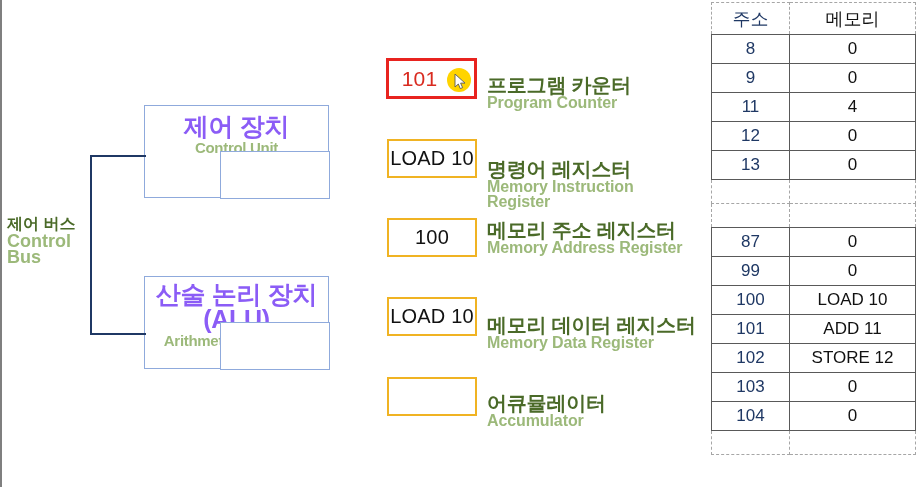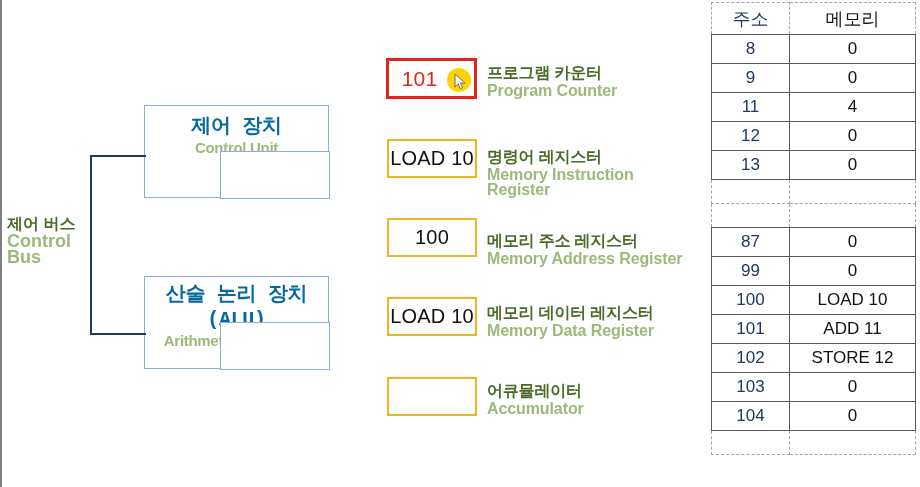--- a/index.html
+++ b/index.html
@@ -35,24 +35,23 @@
   .unit-title {
     position: absolute;
     width: 100%;
     text-align: center;
     color: #4b6b29;
     font-weight: bold;
     letter-spacing: -0.3px;
   }
   .unit-title .ko {
     display: block;
-    font-size: 20px;
+    font-size: 25px;
     line-height: 25px;
-    color: #0369a1;
-    font-family: Liberation Mono, monospace;
+    color: #8b5cf6;
   }
   .unit-title .en {
     display: block;
     font-size: 15px;
     line-height: 18px;
     color: #9cb97a;
     font-weight: bold;
   }
 
   
@@ -102,25 +101,26 @@
     font-size: 21px;
     padding-right: 24px;
   }
 
   .reg-label {
     position: absolute;
     text-align: left;
   }
   .reg-label .ko {
     display: block;
-    font-size: 16px;
+    font-size: 20px;
     line-height: 20px;
     font-weight: bold;
     color: #4a6a28;
     letter-spacing: -0.2px;
+    margin-top: 12px;
   }
   .reg-label .en {
     display: block;
     font-size: 16px;
     line-height: 15px;
     font-weight: bold;
     color: #9cb97a;
     letter-spacing: -0.1px;
   }
 
@@ -233,21 +233,21 @@
     <span class="reg-value">LOAD 10</span>
   </div>
   <div class="reg-label" style="left:485px; top:147px; width:210px;">
     <span class="ko">명령어 레지스터</span>
     <span class="en">Memory Instruction Register</span>
   </div>
 
   <div class="reg-box" style="left:385px; top:218px; width:90px; height:39px;">
     <span class="reg-value">100</span>
   </div>
-  <div class="reg-label" style="left:485px; top:231px; width:215px;">
+  <div class="reg-label" style="left:485px; top:208px; width:215px;">
     <span class="ko">메모리 주소 레지스터</span>
     <span class="en">Memory Address Register</span>
   </div>
 
   <div class="reg-box" style="left:385px; top:297px; width:90px; height:39px;">
     <span class="reg-value">LOAD 10</span>
   </div>
   <div class="reg-label" style="left:485px; top:303px; width:220px;">
     <span class="ko">메모리 데이터 레지스터</span>
     <span class="en">Memory Data Register</span>

